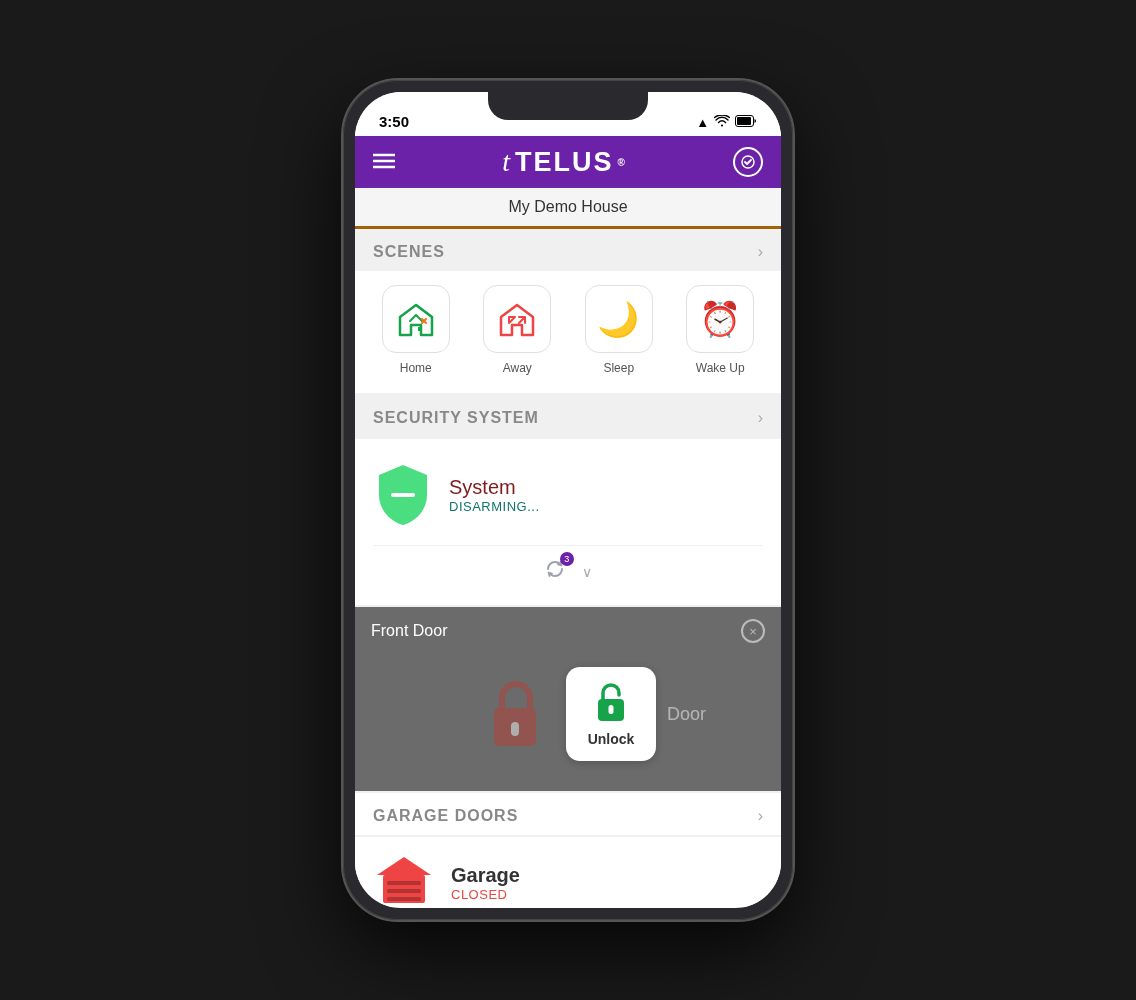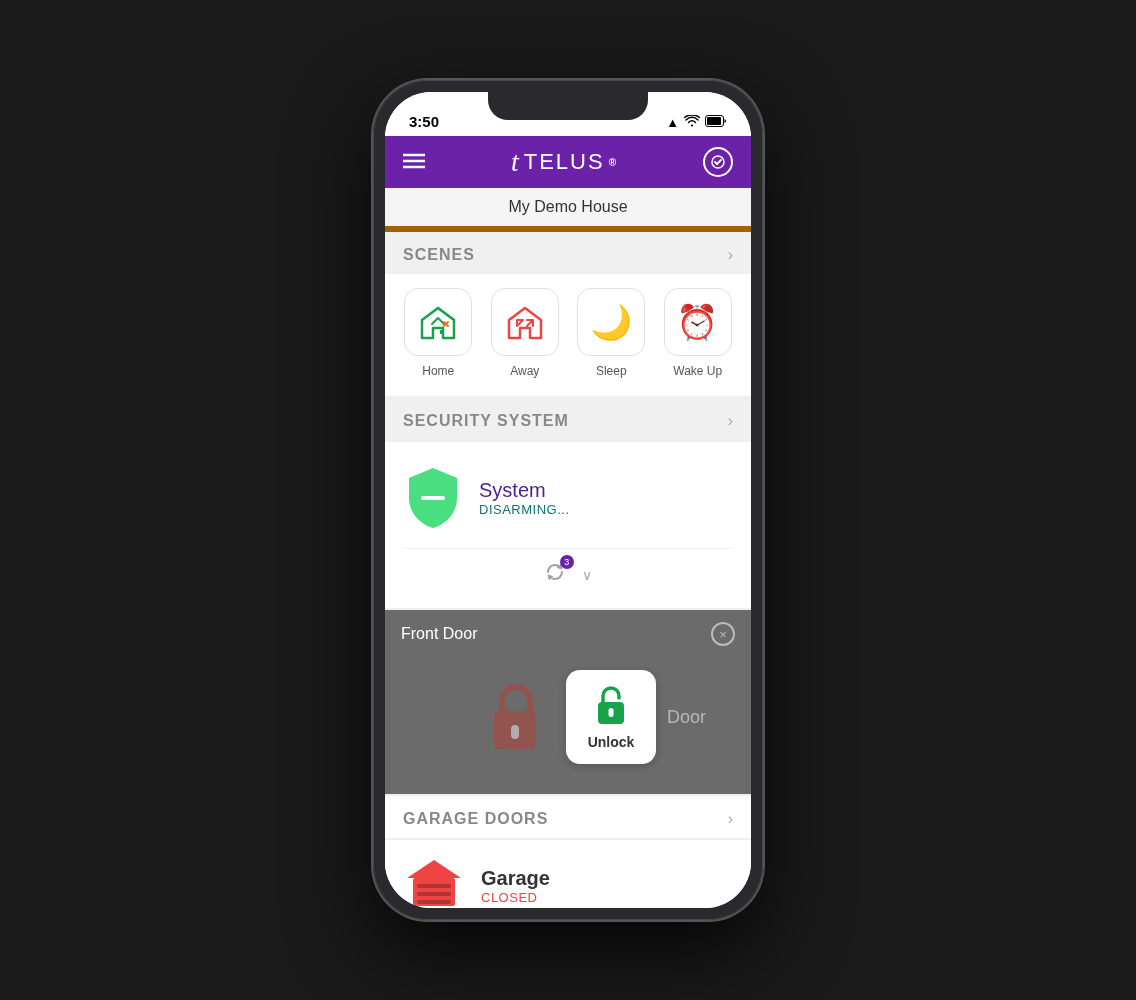--- a/index.html
+++ b/index.html
@@ -6,21 +6,21 @@
     body {
       background: #1a1a1a;
       display: flex;
       justify-content: center;
       align-items: center;
       min-height: 100vh;
       font-family: -apple-system, BlinkMacSystemFont, 'Helvetica Neue', Arial, sans-serif;
     }
 
     .phone-outer {
-      width: 390px;
+      width: 450px;
       height: 840px;
       background: #2a2a2e;
       border-radius: 55px;
       padding: 12px;
       box-shadow: 0 0 0 2px #555, 0 30px 80px rgba(0,0,0,0.8), inset 0 0 0 1px #444;
       position: relative;
     }
 
     .phone-inner {
       width: 100%;
@@ -118,21 +118,21 @@
       font-size: 14px;
     }
 
     
     .house-title-bar {
       background: #f5f5f5;
       text-align: center;
       padding: 10px;
       font-size: 16px;
       color: #333;
-      border-bottom: 6px solid #a16207;
+      border-bottom: 3px solid #a16207;
     }
 
     
     .content {
       overflow-y: auto;
       height: calc(100% - 44px - 52px - 42px);
       background: #f0f0f0;
     }
 
     
@@ -207,21 +207,21 @@
       width: 60px;
       height: 60px;
       display: flex;
       align-items: center;
       justify-content: center;
     }
 
     .system-info .system-name {
       font-size: 20px;
       font-weight: 500;
-      color: #4c1d95;
+      color: #7f1d1d;
     }
 
     .system-info .system-status {
       font-size: 13px;
       color: #0f766e;
       letter-spacing: 0.5px;
       font-weight: 500;
     }
 
     .security-footer {
@@ -381,21 +381,21 @@
     <div class="app-header">
       <div class="hamburger-icon">
         <svg width="22" height="16" viewBox="0 0 22 16" fill="none">
           <line x1="0" y1="2" x2="22" y2="2" stroke="white" stroke-width="2.5" stroke-linecap="round"></line>
           <line x1="0" y1="8" x2="22" y2="8" stroke="white" stroke-width="2.5" stroke-linecap="round"></line>
           <line x1="0" y1="14" x2="22" y2="14" stroke="white" stroke-width="2.5" stroke-linecap="round"></line>
         </svg>
       </div>
       <div class="telus-logo">
         <span class="t-mark" style="font-family:Georgia,serif;font-style:italic;font-weight:300;">t</span>
-        <span style="font-size:22px;font-weight:400;letter-spacing:2px;">TELUS</span>
+        <span style="font-size:27px;font-weight:700;letter-spacing:2px;">TELUS</span>
         <span style="font-size:10px;vertical-align:super;">®</span>
       </div>
       <div class="header-check-icon">
         <svg width="14" height="14" viewBox="0 0 14 14" fill="none">
           <circle cx="7" cy="7" r="6" stroke="white" stroke-width="1.5"></circle>
           <path d="M4 7L6 9L10 5" stroke="white" stroke-width="1.8" stroke-linecap="round" stroke-linejoin="round"></path>
         </svg>
       </div>
     </div>
 

